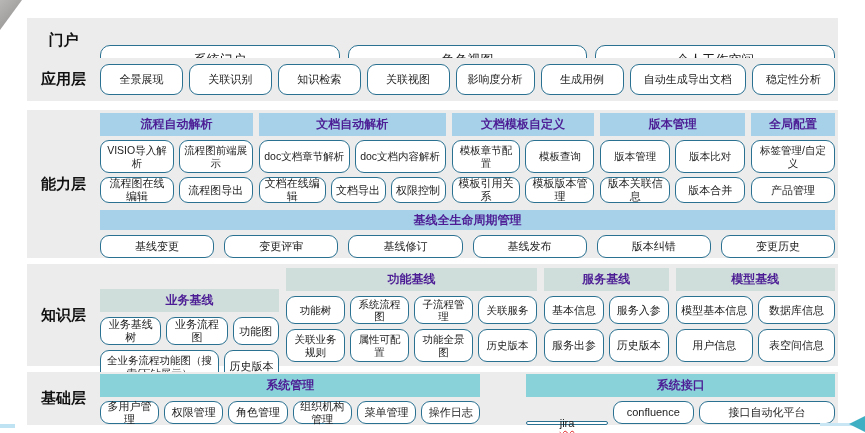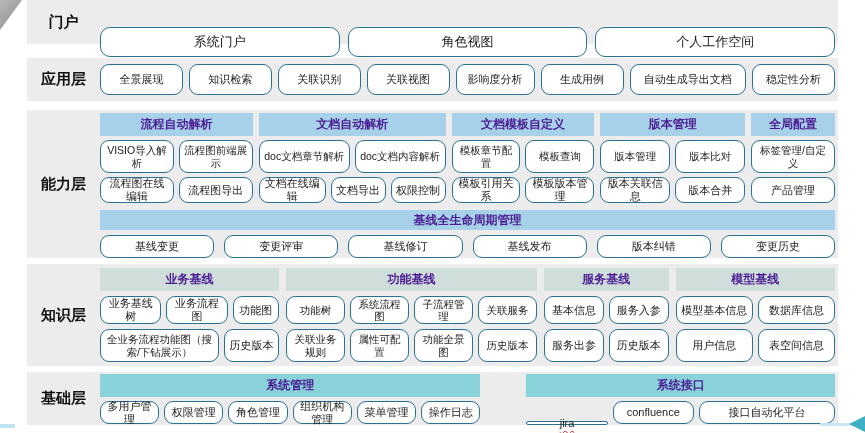--- a/index.html
+++ b/index.html
@@ -27,21 +27,21 @@
   .band {
     position: absolute; left: 27px; width: 811px; background: #ececec;
     display: flex; align-items: stretch;
   }
   .band-label {
     width: 73px; flex: 0 0 73px; display: flex; align-items: center; justify-content: center;
     font-size: 15px; font-weight: bold; color: #111;
   }
   .band-content { flex: 1; padding: 0 3px 0 0; display: flex; }
 
-  #band-portal   { top: 0;   height: 44px; }
+  #band-portal   { top: 18px;   height: 44px; }
   #band-app      { top: 58px;  height: 43px; }
   #band-cap      { top: 110px; height: 148px; }
   #band-know     { top: 264px; height: 102px; }
   #band-found    { top: 372px; height: 53px; }
 
   
   .btn {
     background: #ffffff; border: 1.6px solid #2a7191; border-radius: 9px;
     display: flex; align-items: center; justify-content: center; text-align: center;
     font-size: 11px; color: #1c1c1c; line-height: 1.15; padding: 1px 3px; min-width: 0;
@@ -75,21 +75,21 @@
   .cap-r1 { height: 33px; } .cap-r1 .btn { font-size: 10.5px; }
   .cap-r2 { height: 26px; }
   .cap-group.g2 .cap-r2 .btn:nth-child(1) { flex: 1.25; }
   .baseline-header { margin-top: 7px; height: 23px; }
   .baseline-row { margin-top: 5px; height: 26px; gap: 10px; }
 
   
   .know-content { flex-direction: column; padding-top: 4px; }
   .know-groups { display: flex; gap: 7px; }
   .know-group { display: flex; flex-direction: column; gap: 5px; }
-  .know-group.g1 { flex: 174; } .know-group.g2 { flex: 244; }
+  .know-group.g1 { flex: 174; margin-top: 21px; } .know-group.g2 { flex: 244; }
   .know-group.g3 { flex: 121; } .know-group.g4 { flex: 155; }
   .know-r1 { height: 28px; }
   .know-r2 { height: 33px; }
   .know-group.g1 .know-r1 .btn:nth-child(3) { flex: 0.72; }
   .know-group.g1 .know-r2 .btn:nth-child(1) { flex: 2.35; font-size: 10.5px; }
   .know-group.g2 .btn { font-size: 10.5px; }
 
   
   .found-content { flex-direction: column; padding-top: 2px; }
   .found-groups { display: flex; }
@@ -113,22 +113,22 @@
         <div class="btn" data-name="portal-button">系统门户</div>
         <div class="btn" data-name="portal-button">角色视图</div>
         <div class="btn" data-name="portal-button">个人工作空间</div>
       </div>
   </div>
 
   <div class="band" id="band-app" data-name="layer-application">
     <div class="band-label" data-name="layer-application-label">应用层</div>
     <div class="band-content" data-name="app-row">
         <div class="btn" data-name="application-button">全景展现</div>
+        <div class="btn" data-name="application-button">关联识别</div>
         <div class="btn" data-name="application-button">知识检索</div>
-        <div class="btn" data-name="application-button">关联识别</div>
         <div class="btn" data-name="application-button">关联视图</div>
         <div class="btn" data-name="application-button">影响度分析</div>
         <div class="btn" data-name="application-button">生成用例</div>
         <div class="btn" data-name="application-button">自动生成导出文档</div>
         <div class="btn" data-name="application-button">稳定性分析</div>
       </div>
   </div>
 
   <div class="band" id="band-cap" data-name="layer-capability">
     <div class="band-label" data-name="layer-capability-label">能力层</div>

